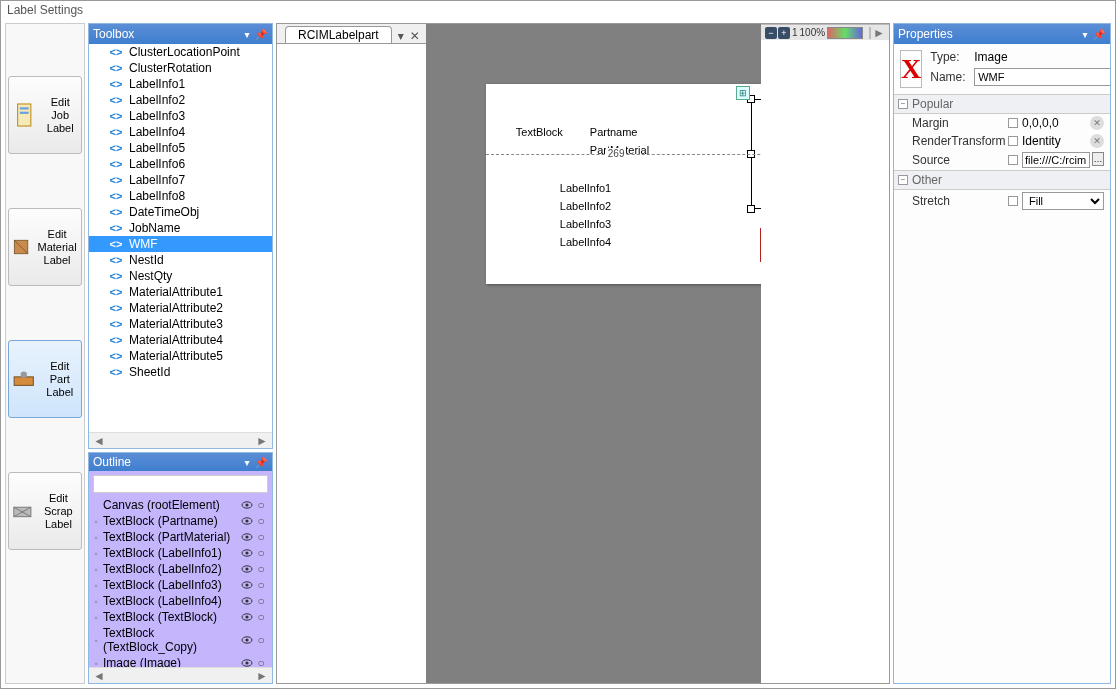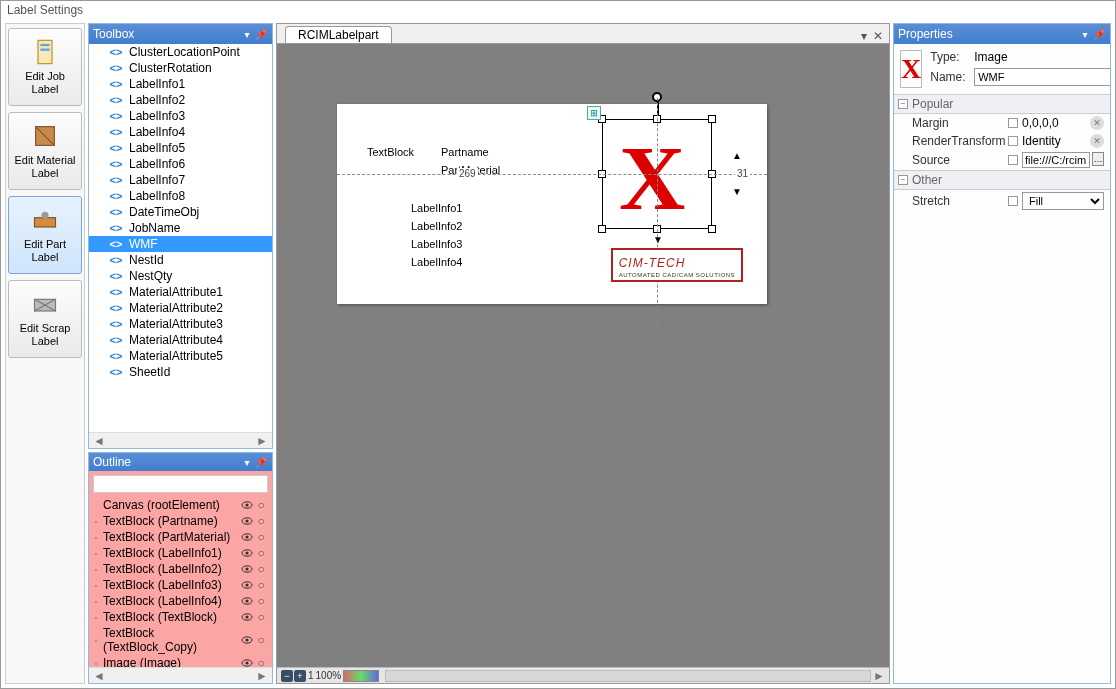--- a/index.html
+++ b/index.html
@@ -15,22 +15,22 @@
 .main-body { flex: 1; display: flex; overflow: hidden; padding: 4px; gap: 3px;}
 .left-col {
   width: 80px; display: flex; flex-direction: column; gap: 6px;
   padding: 4px 2px;
   border: 1px solid #ccc; background: #f8f8f8;
 }
 .button-tile {
   border: 1px solid #bbb; background: linear-gradient(#fdfdfd,#eaeaea);
   padding: 8px 2px; text-align: center; cursor: pointer;
   border-radius: 3px;
-  display: flex; flex-direction: column; align-items: center; gap: 4px;
-  min-height: 78px; justify-content: center;
+  display: flex; flex-direction: row; align-items: center; gap: 4px;
+  min-height: 78px; justify-content: center; margin-top: 48px;
 }
 .button-tile.selected { border: 1px solid #7aa7d9; background: linear-gradient(#e8f2fd,#cfe5fb); }
 .tile-icon { width: 28px; height: 28px; }
 .tile-label { font-size: 11px; line-height: 13px; }
 
 .panel { border: 1px solid #90b8e4; display:flex; flex-direction:column; }
 .panel-header {
   background: linear-gradient(#5b8ed6,#3f7ecf);
   color: #fff; font-size: 11px;
   display:flex; align-items:center; padding: 0 4px;
@@ -45,29 +45,29 @@
 }
 .toolbox-body { flex:1; overflow:hidden; background:#fff; position:relative; }
 .tb-scroll { overflow:auto; height: 100%; }
 .tb-item { display:flex; align-items:center; gap:6px; padding:1px 10px 1px 20px; cursor:pointer; white-space:nowrap; }
 .tb-item.selected { background:#3399ff; color:#fff; }
 .tb-glyph { color:#1f7fd4; font-weight:bold; font-size:11px; width:14px; text-align:center; }
 .tb-item.selected .tb-glyph { color:#fff; }
 .toolbox-scroll-bottom { display:flex; justify-content:space-between; padding:0 4px; background:#f0f0f0; border-top:1px solid #ddd; height:16px; align-items:center; }
 .sb-arrow { cursor:pointer; color:#777; }
 .outline { height: 232px; }
-.outline-body { background:#fca5a5; display:flex; flex-direction:column; height:100%; overflow:hidden;}
+.outline-body { background:#c4b5fd; display:flex; flex-direction:column; height:100%; overflow:hidden;}
 .outline-search { border:1px solid #ccc; margin:4px; height:18px; padding:1px 3px; }
 .outline-list { overflow:auto; flex:1; }
 .outline-row { display:flex; align-items:center; gap:2px; padding:1px 6px 1px 2px; cursor:pointer; }
 .ex { width:10px; text-align:center; color:#666; font-size:10px; }
 .eye { width:14px; text-align:center; }
 .dot { width:10px; text-align:center; color:#555; }
 
-.center-col { flex:1; display:flex; flex-direction:column; border:1px solid #999; }
+.center-col { flex:1; display:flex; flex-direction:row; border:1px solid #999; }
 .doc-tab-row { height:20px; display:flex; align-items:flex-end; background:#f0f0f0; border-bottom:1px solid #999; }
 .doc-tab { background:#fff; border:1px solid #999; border-bottom:none; padding:1px 12px; font-size:11px;
   border-radius:4px 4px 0 0; display:flex; gap:6px; align-items:center; margin-left:8px;
 }
 .tab-right { margin-left:auto; padding:0 6px; display:flex; gap:6px; color:#555; }
 .canvas-area { flex:1; background:#808080; position:relative; overflow:hidden; }
 .hscrollbar { height:16px; background:#e6e6e6; border-top:1px solid #bbb; display:flex; align-items:center; gap:2px; padding:0 4px;}
 .zoom-icons { display:flex; gap:1px; align-items:center; }
 .zoom-btn { width:12px; height:12px; background:#3a4d66; color:#fff; font-size:9px; display:flex; align-items:center; justify-content:center; border-radius:2px; cursor:pointer; }
 .zoom-text { font-size:10px; color:#333; }

